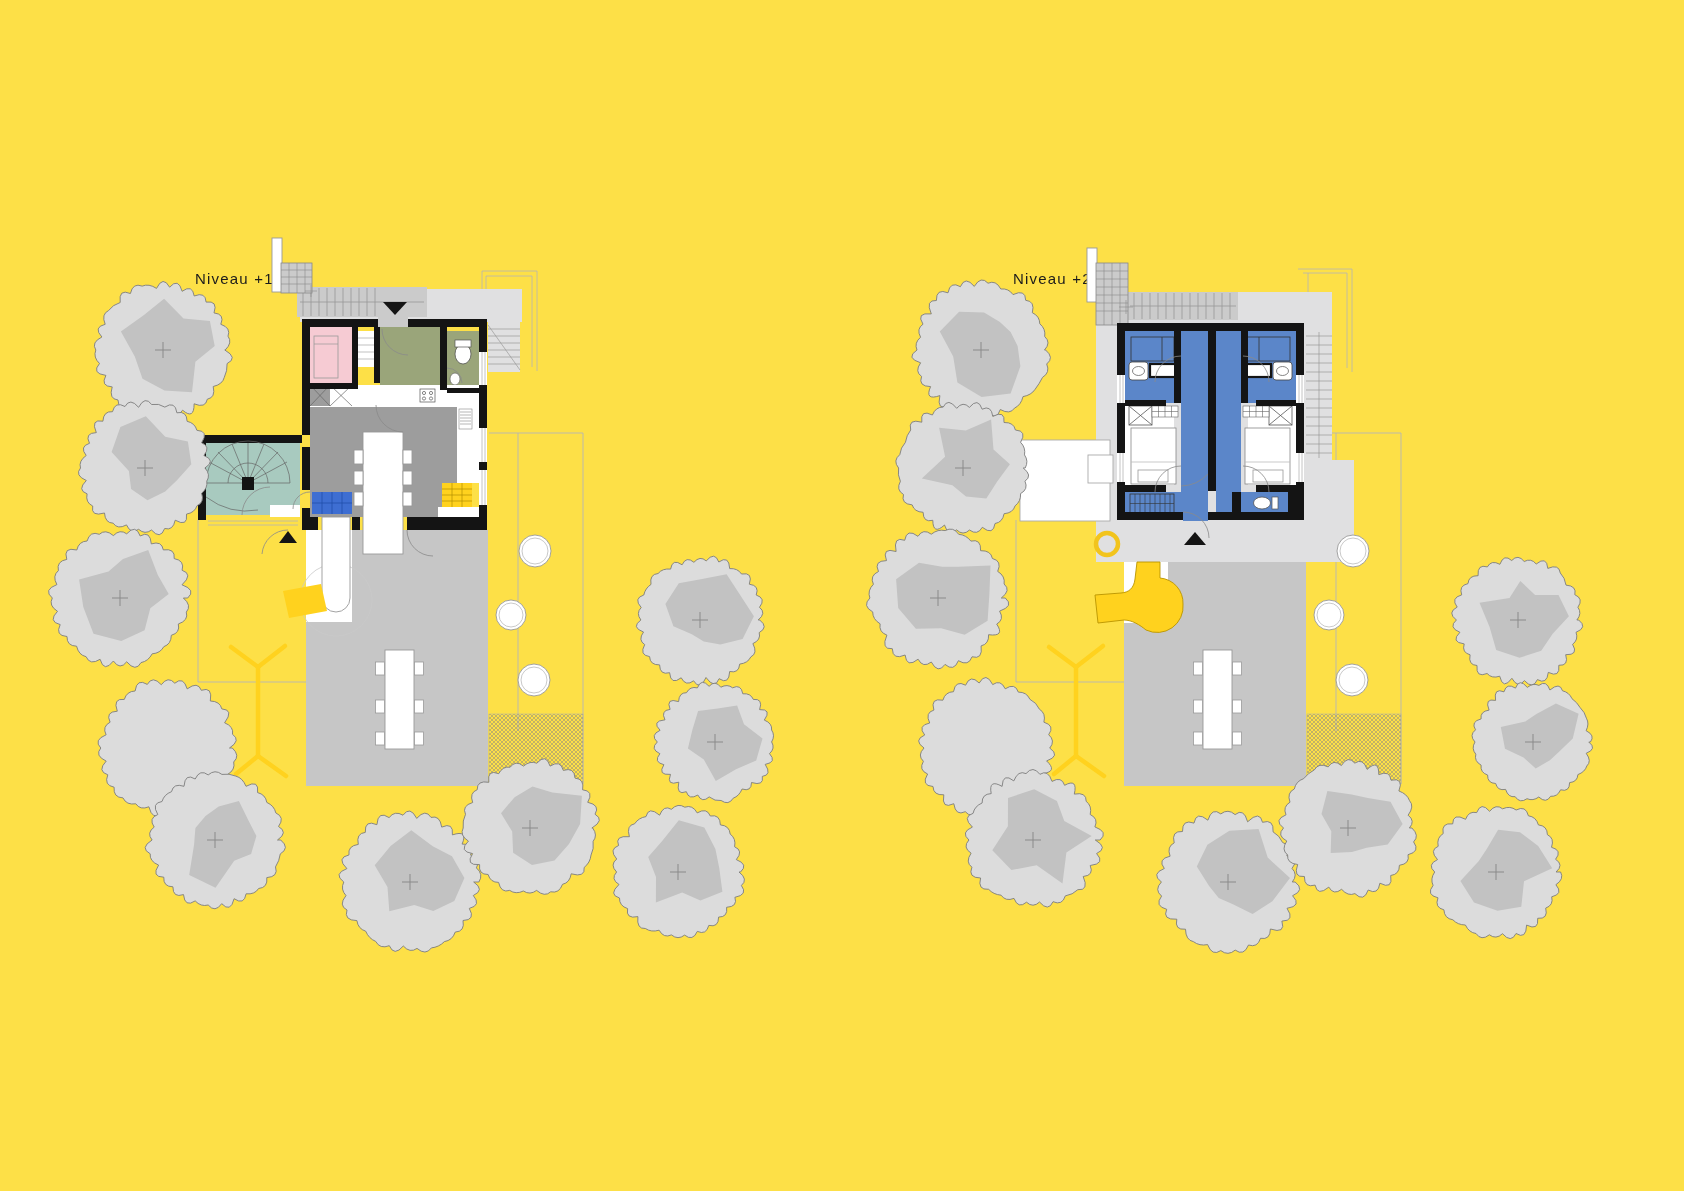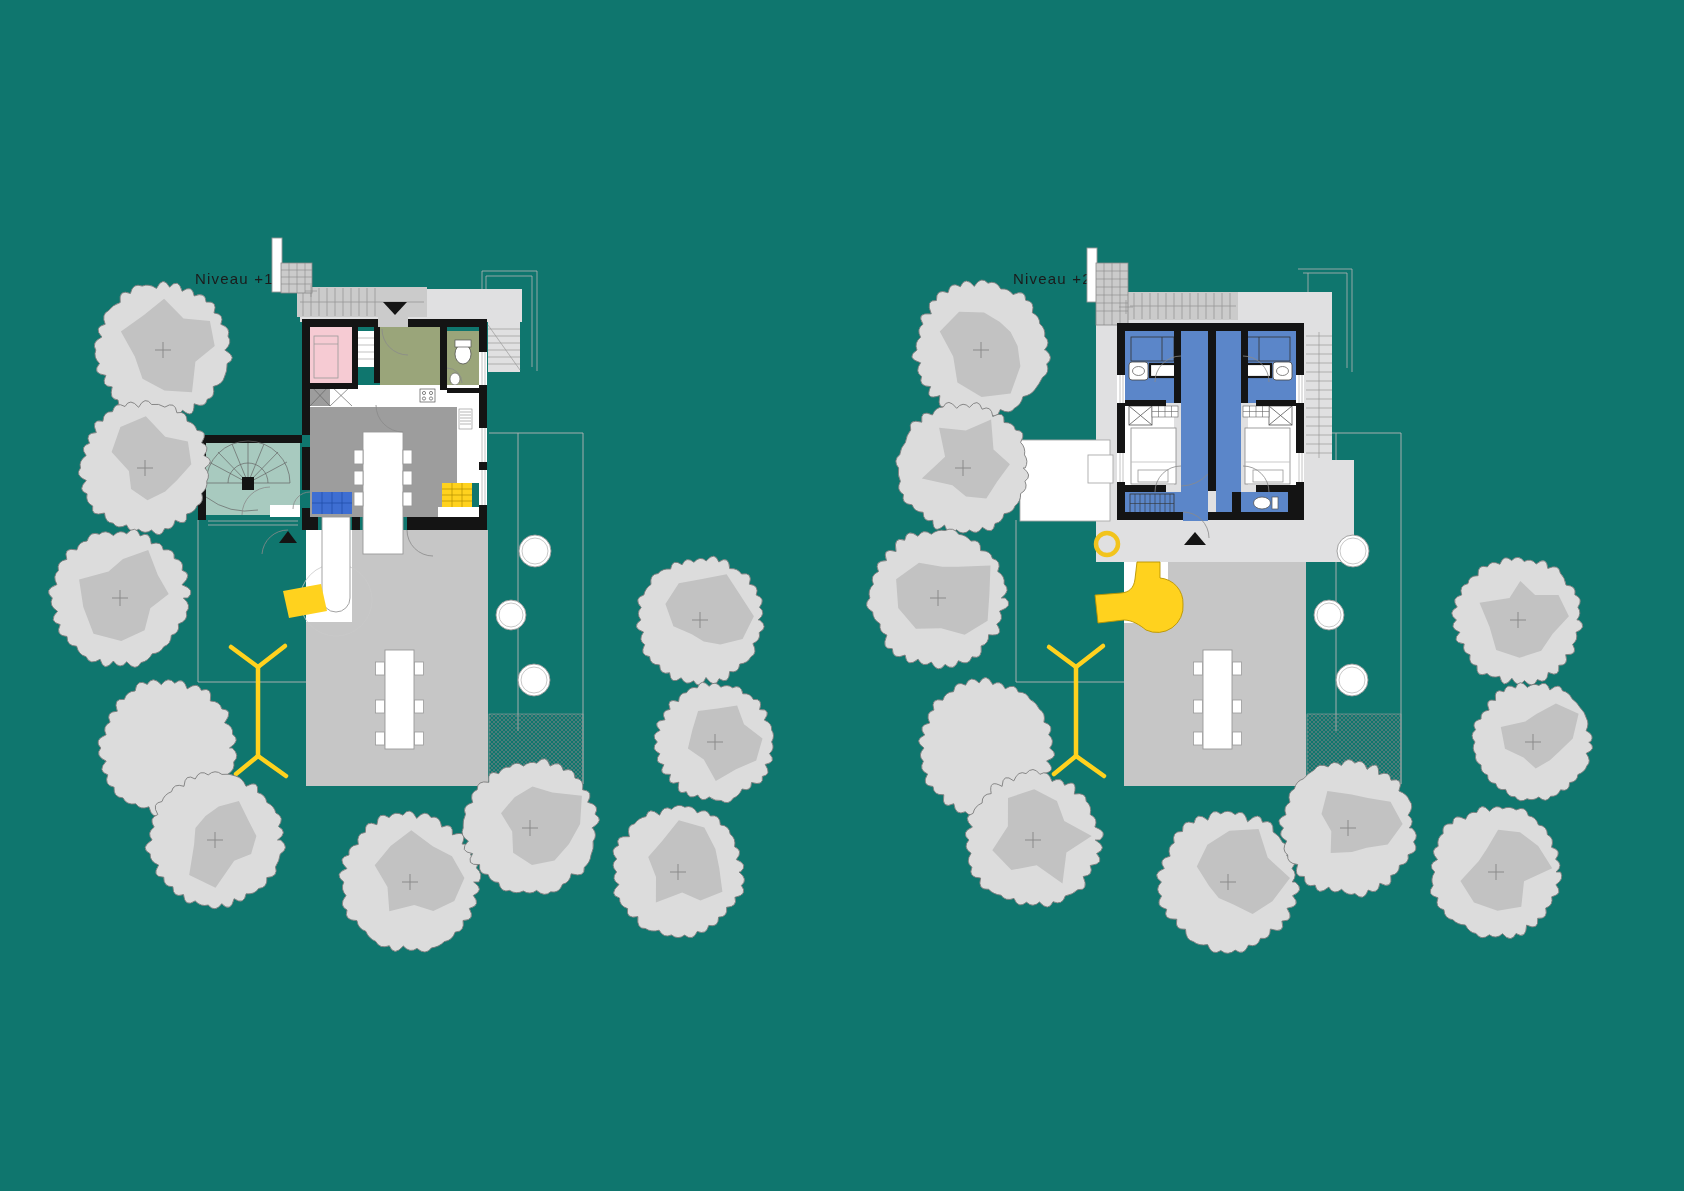--- a/index.html
+++ b/index.html
@@ -1,16 +1,16 @@
 <!DOCTYPE html>
 <html style="--wall: #141414; --terrace: #c6c6c6; --deck: #e0e0e1; --stair_band: #cbcbcb; --tree_fill: #dcdcdc; --tree_blob: #c2c2c2; --tree_outline: #7d7d7d; --accent_yellow: #ffd21e; --accent_yellow_line: #b99400; --room_pink: #f6cbd3; --room_olive: #9aa57a; --room_teal: #a8cabf; --room_gray: #9d9d9d; --sofa_blue: #3e6ed2; --floor_blue: #5b86c9;"><head>
 <meta charset="utf-8">
 <style>
   html,body{margin:0;padding:0;background:#fff;}
-  #canvas{width:1684px;height:1191px;position:relative;background:#0f766e;overflow:hidden;}
+  #canvas{width:1684px;height:1191px;position:relative;background:#fde047;overflow:hidden;}
   svg{display:block;}
   .plan-label{font-family:"Liberation Sans",sans-serif;font-size:15px;letter-spacing:1.2px;fill:#1b1b1b;}
   .wall{fill:var(--wall);}
   .deck{fill:var(--deck);}
   .band{fill:var(--stair_band);}
   .terr{fill:var(--terrace);}
   .pink{fill:var(--room_pink);}
   .olv{fill:var(--room_olive);}
   .teal{fill:var(--room_teal);}
   .gry{fill:var(--room_gray);}

